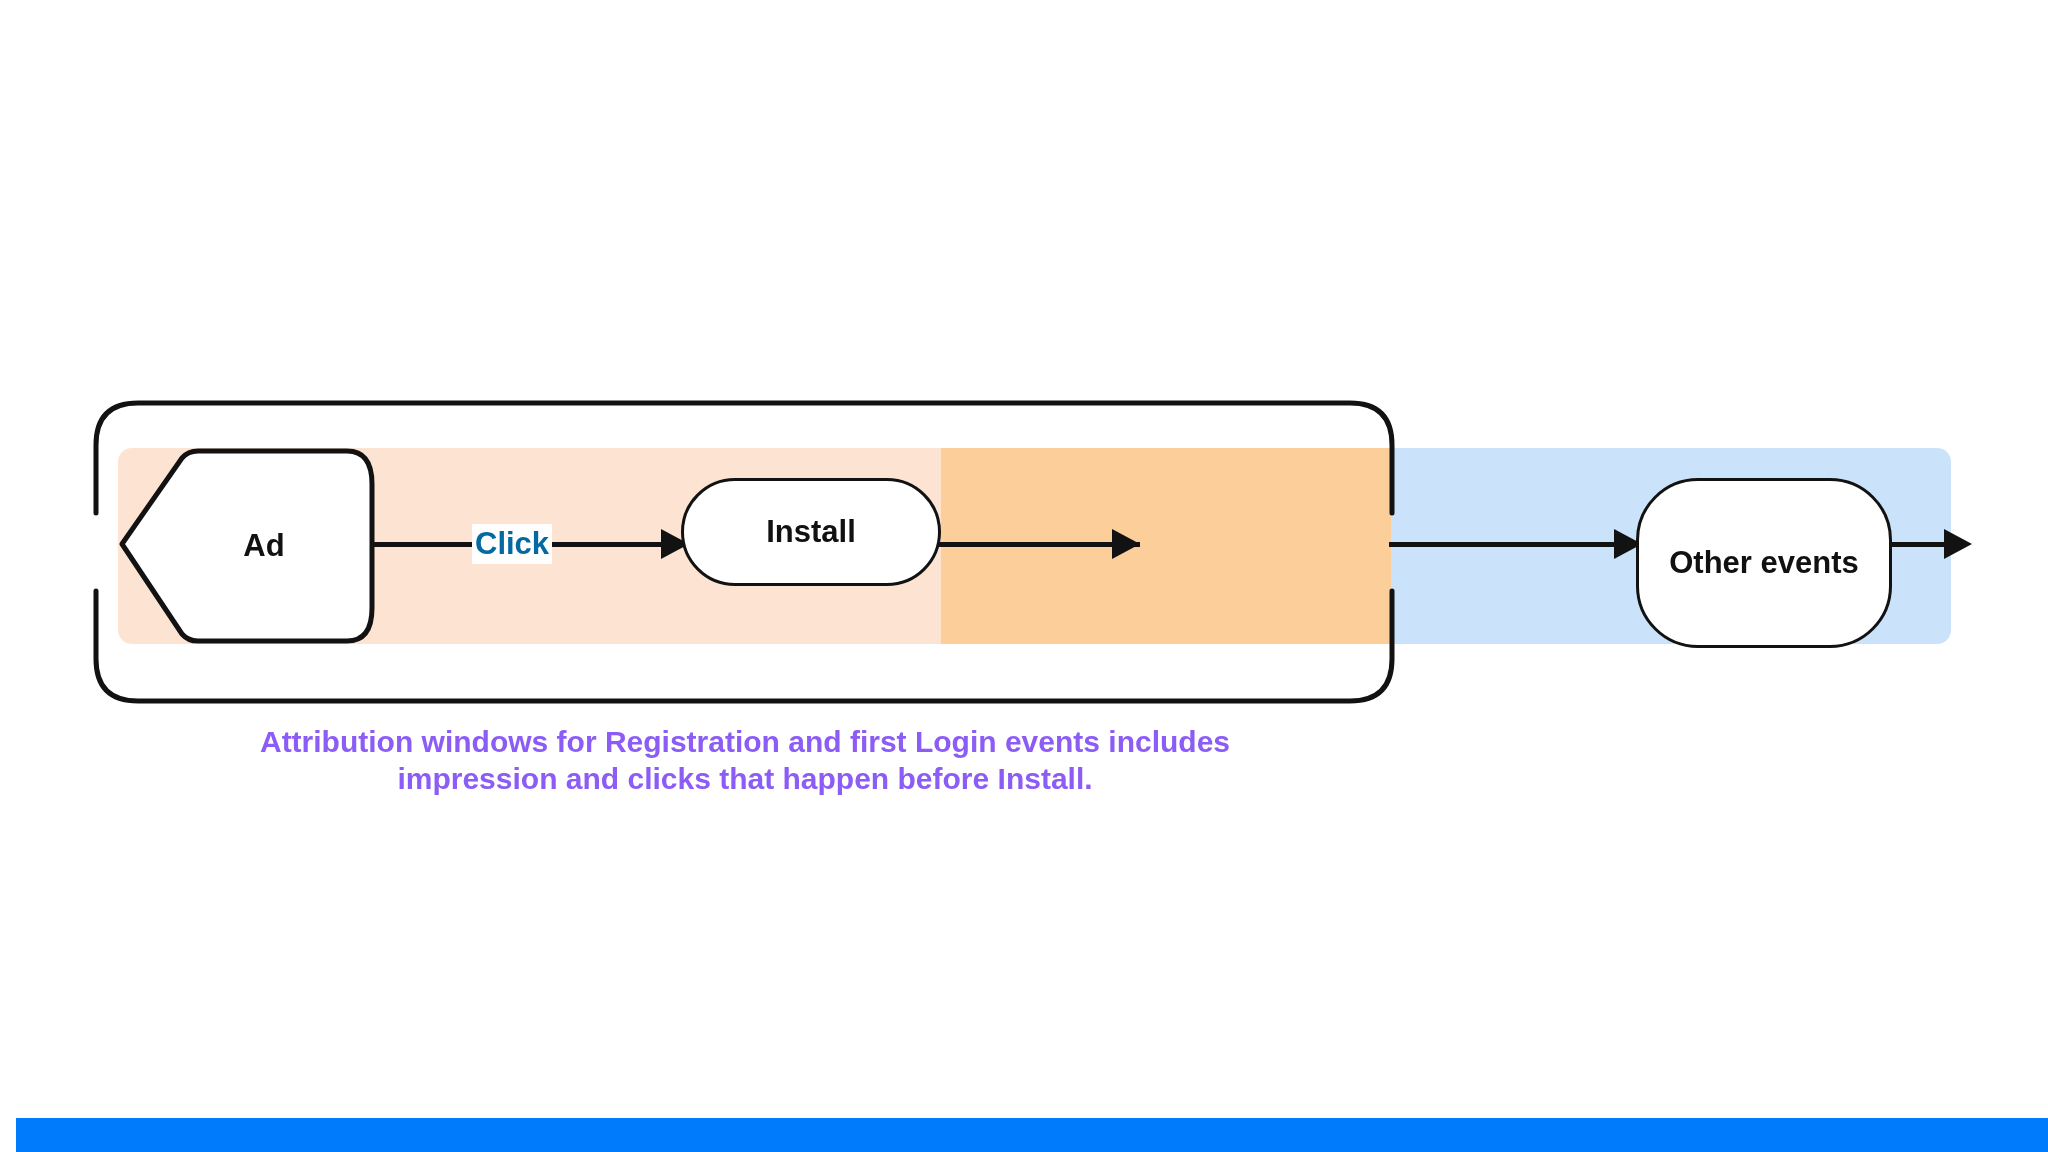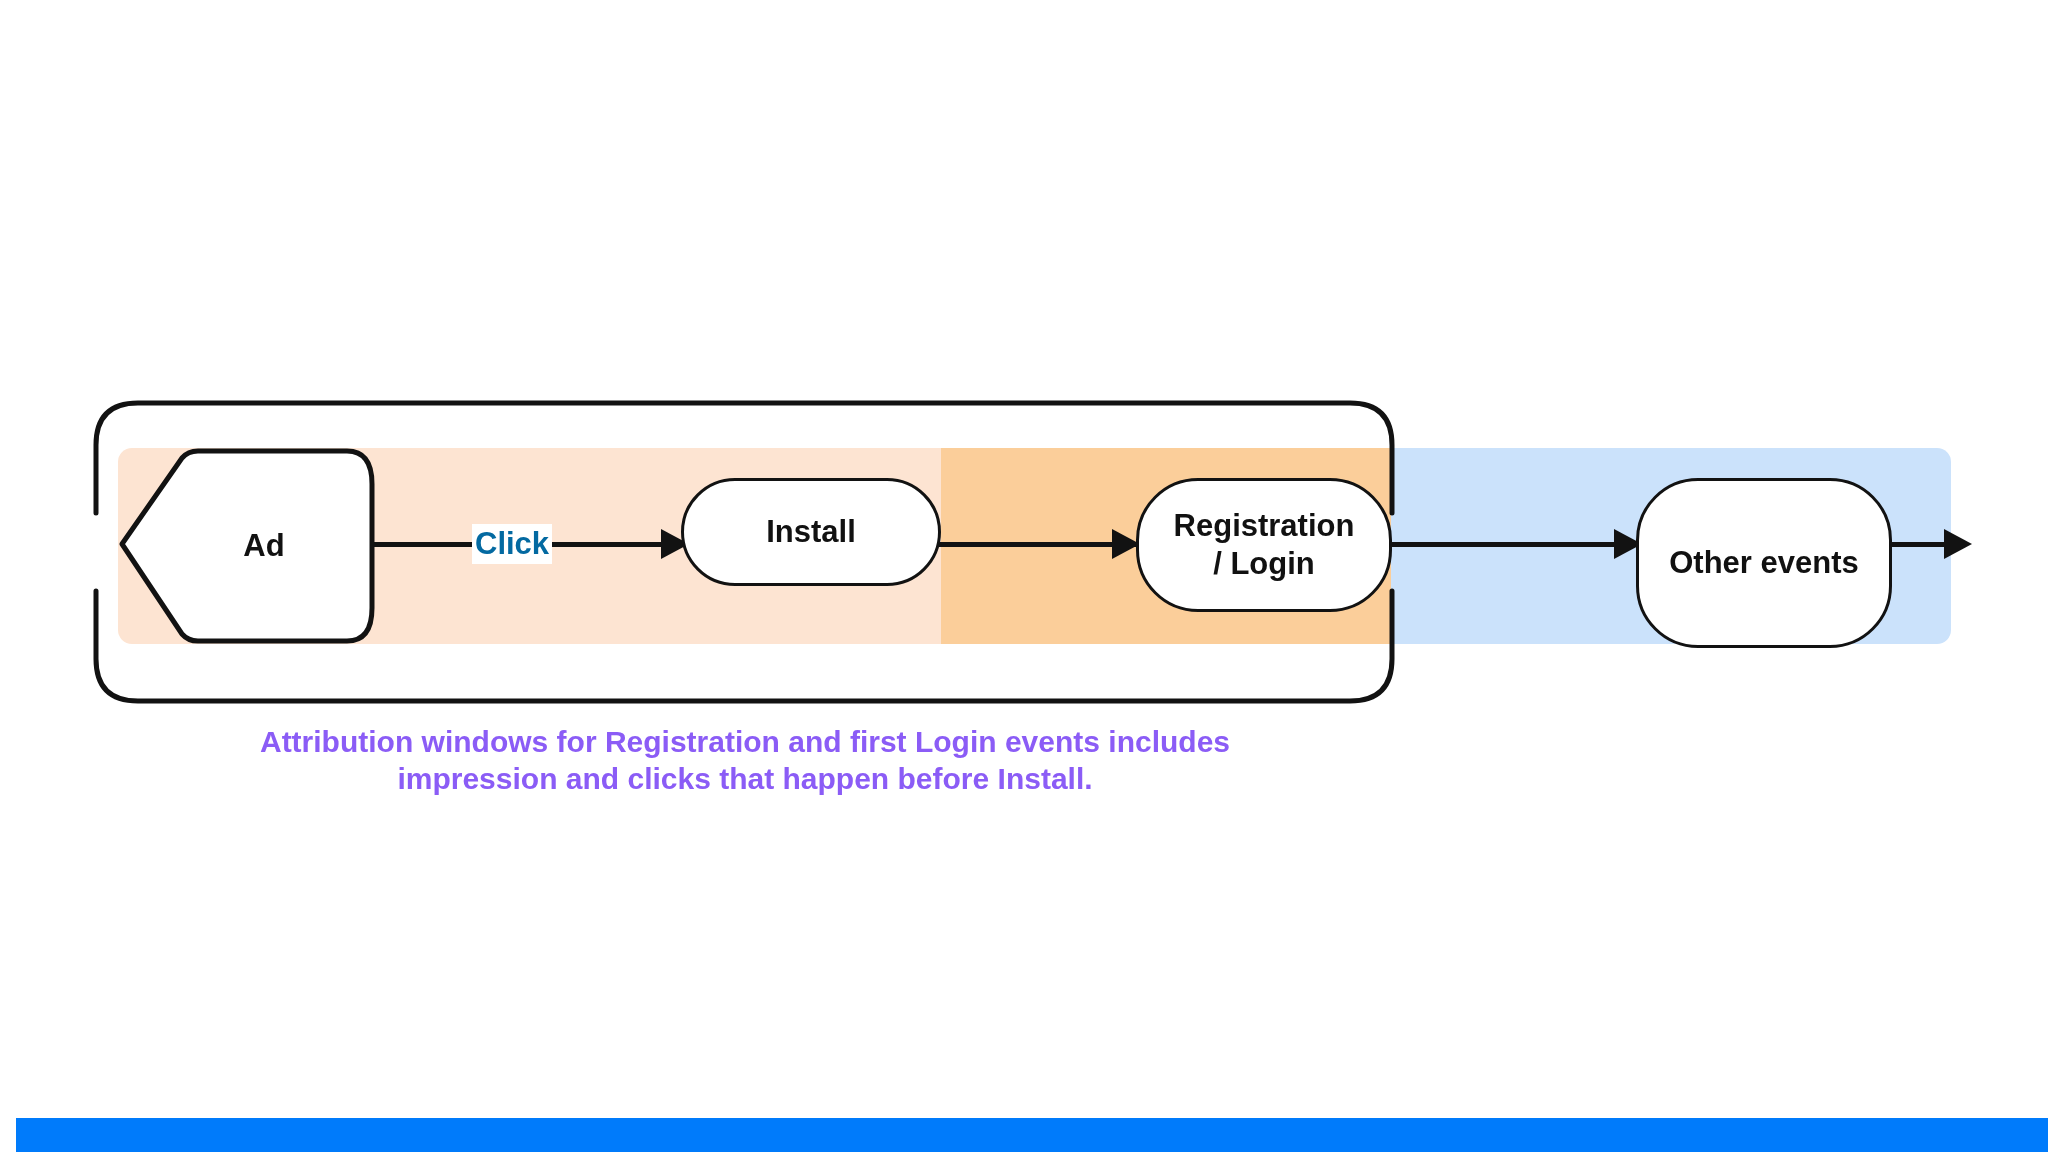--- a/index.html
+++ b/index.html
@@ -217,24 +217,20 @@
     <svg class="hexwrap" viewBox="0 0 256 196" preserveAspectRatio="none" xmlns="http://www.w3.org/2000/svg">
       <path d="M3 96 L63 10 Q69 3 79 3 L228 3 Q253 3 253 36 L253 160 Q253 193 228 193 L79 193 Q69 193 63 186 Z" fill="#FFFFFF" stroke="#121212" stroke-width="5" stroke-linejoin="round"></path>
     </svg>
     <span class="node-label">Ad</span>
   </div>
 
   <div class="node node-install">
     <span>Install</span>
   </div>
 
-  <div class="node node-registration">
-    <span>Registration
-/ Login</span>
-  </div>
 
   <div class="node node-other">
     <span>Other events</span>
   </div>
 
   <div class="edge-label">Click</div>
 
   <div class="caption">Attribution windows for Registration and first Login events includes
 impression and clicks that happen before Install.</div>
 

